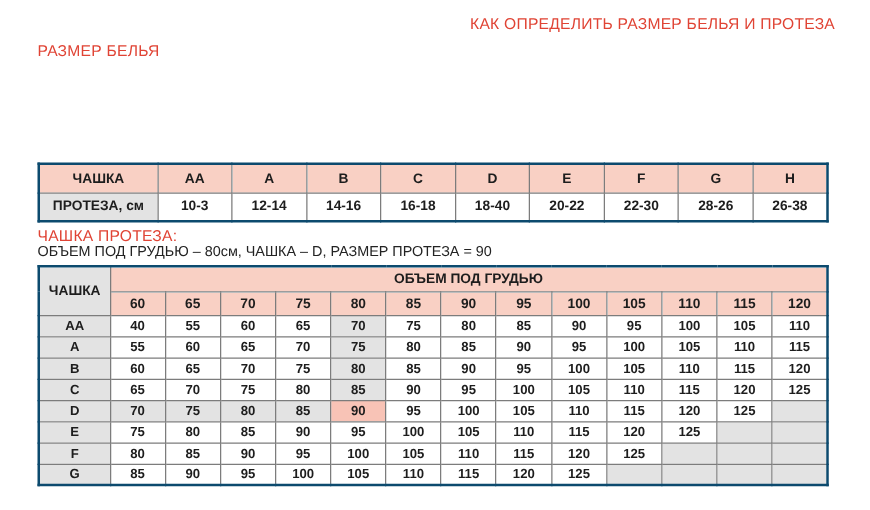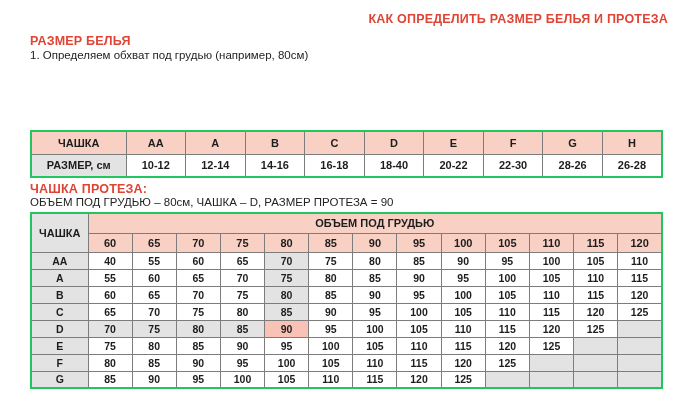--- a/index.html
+++ b/index.html
@@ -5,40 +5,40 @@
   html,body{margin:0;padding:0}
   body{
     width:696px;height:408px;position:relative;overflow:hidden;
     background:#ffffff;color:#1f1f1f;
     font-family:"Liberation Sans","DejaVu Sans",sans-serif;
     -webkit-font-smoothing:antialiased;
   }
   .abs{position:absolute}
   .main-title{
     top:12px;right:28px;
-    font-size:12.5px;font-weight:700;color:var(--red);
+    font-size:12.5px;font-weight:400;color:var(--red);
     letter-spacing:.2px;
   }
   .sec-head{
-    font-size:12.5px;font-weight:700;color:var(--red);
+    font-size:12.5px;font-weight:400;color:var(--red);
     letter-spacing:.2px;
   }
   .sec1-head{top:34px;left:30px}
   .instructions{
     top:47px;left:30px;
     font-size:11.5px;line-height:16px;color:#232323;
   }
   .sec2-head{top:182px;left:30px}
   .sec2-sub{
     top:196px;left:30px;
     font-size:11.5px;color:#232323;text-align:center;
   }
   table{
     border-collapse:collapse;table-layout:fixed;
-    border:2px solid #22c55e;
+    border:2px solid #0c4a6e;
   }
   th,td{
     border:1px solid var(--border);
     text-align:center;vertical-align:middle;
     padding:0;font-weight:700;color:#1d1d1d;
     overflow:hidden;white-space:nowrap;
   }
   
   #cupTable{left:30px;top:130px;width:633px;font-size:11px}
   #cupTable tr{height:23px}
@@ -55,21 +55,20 @@
   #sizeTable thead th{font-size:11px}
 </style>
 </head>
 <body style="--red: #e04435; --pink: #f9d0c4; --hlpink: #f8c3b6; --gray: #e3e3e3; --border: #7c7c7c;">
 
 <div class="abs main-title">КАК ОПРЕДЕЛИТЬ РАЗМЕР БЕЛЬЯ И ПРОТЕЗА</div>
 
 <div class="abs sec-head sec1-head">РАЗМЕР БЕЛЬЯ</div>
 
 <div class="abs instructions">
-  <div>1. Определяем обхват под грудью (например, 80см)</div>
 </div>
 
 <table id="cupTable" class="abs">
   <colgroup>
       <col style="width:95px">
     </colgroup>
   <thead>
       <tr>
         <th class="pink">ЧАШКА</th>
         <th class="pink">AA</th>
@@ -78,30 +77,30 @@
         <th class="pink">C</th>
         <th class="pink">D</th>
         <th class="pink">E</th>
         <th class="pink">F</th>
         <th class="pink">G</th>
         <th class="pink">H</th>
       </tr>
     </thead>
   <tbody>
       <tr>
-        <th class="gray">РАЗМЕР, см</th>
-        <td>10-12</td>
+        <th class="gray">ПРОТЕЗА, см</th>
+        <td>10-3</td>
         <td>12-14</td>
         <td>14-16</td>
         <td>16-18</td>
         <td>18-40</td>
         <td>20-22</td>
         <td>22-30</td>
         <td>28-26</td>
-        <td>26-28</td>
+        <td>26-38</td>
       </tr>
     </tbody>
 </table>
 
 <div class="abs sec-head sec2-head">ЧАШКА ПРОТЕЗА:</div>
 <div class="abs sec2-sub">ОБЪЕМ ПОД ГРУДЬЮ – 80см, ЧАШКА – D, РАЗМЕР ПРОТЕЗА = 90</div>
 
 <table id="sizeTable" class="abs">
   <colgroup>
       <col style="width:57px">

